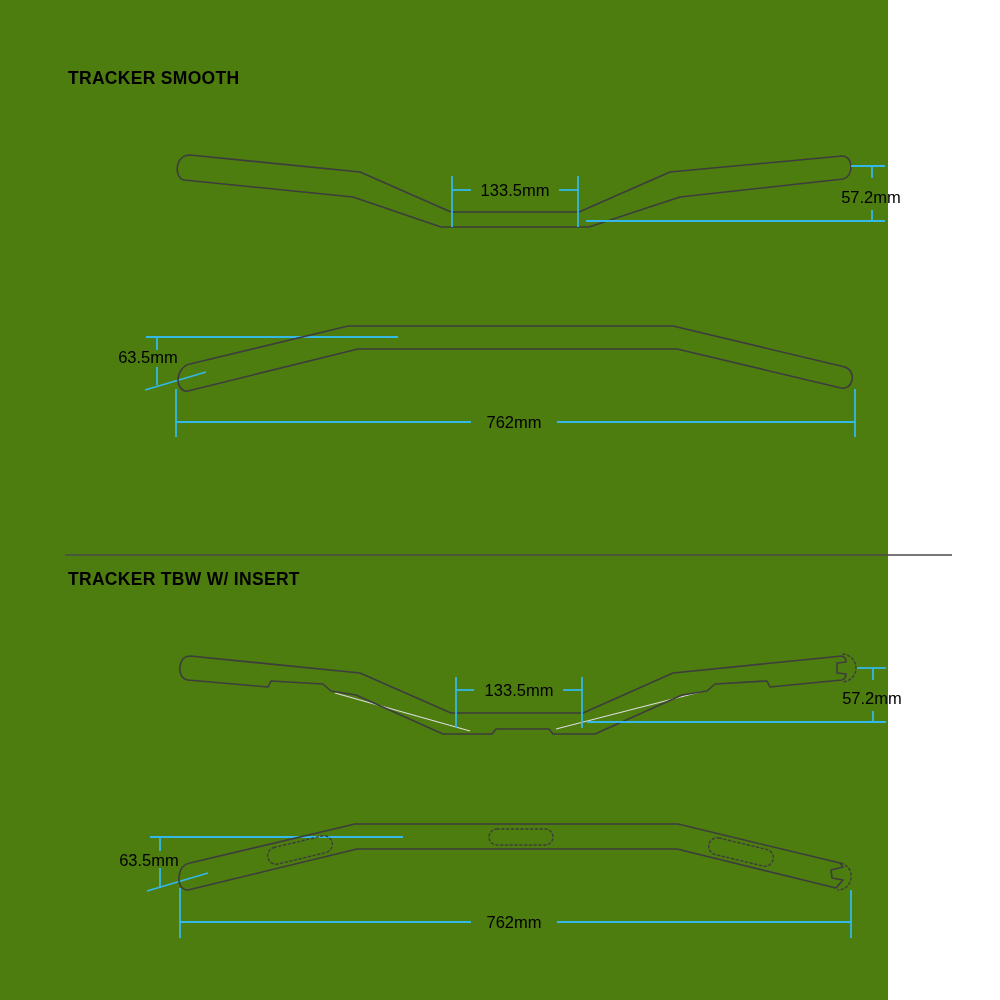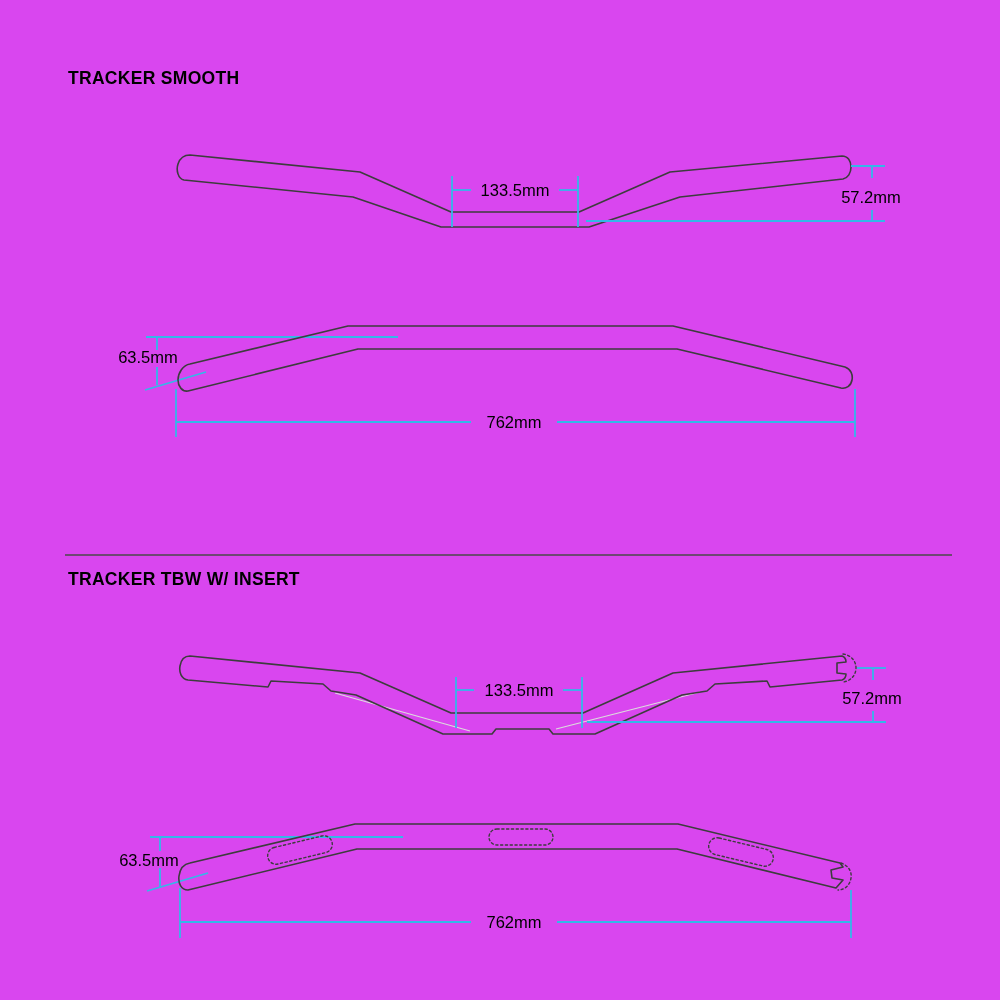--- a/index.html
+++ b/index.html
@@ -3,21 +3,21 @@
 <meta charset="utf-8">
 <style>
   :root{
     --dim-color:#33b8e8;
     --outline-color:#3d3d3d;
     --hidden-color:#dcdcdc;
     --divider-color:#4a4a4a;
     --text-color:#000000;
   }
   html,body{margin:0;padding:0;background:#ffffff;}
-  .stage{width:1000px;height:1000px;position:relative;background:#d946ef;}
+  .stage{width:888px;height:1000px;position:relative;background:#4d7c0f;}
   .outline{fill:none;stroke:var(--outline-color);stroke-width:1.6;stroke-linejoin:round;stroke-linecap:round;}
   .fine{stroke-width:1.4;}
   .dashed{stroke-dasharray:2.2 2.6;}
   .hidden-line{fill:none;stroke:var(--hidden-color);stroke-width:1.2;}
   .dim{fill:none;stroke:var(--dim-color);stroke-width:1.8;stroke-linecap:butt;}
   .dim-label{font:16.5px "Liberation Sans", sans-serif;fill:var(--text-color);}
   .section-title{font:bold 17.5px "Liberation Sans", sans-serif;letter-spacing:.3px;fill:var(--text-color);}
   .divider{stroke:var(--divider-color);stroke-width:1.6;}
 </style>
 </head>

